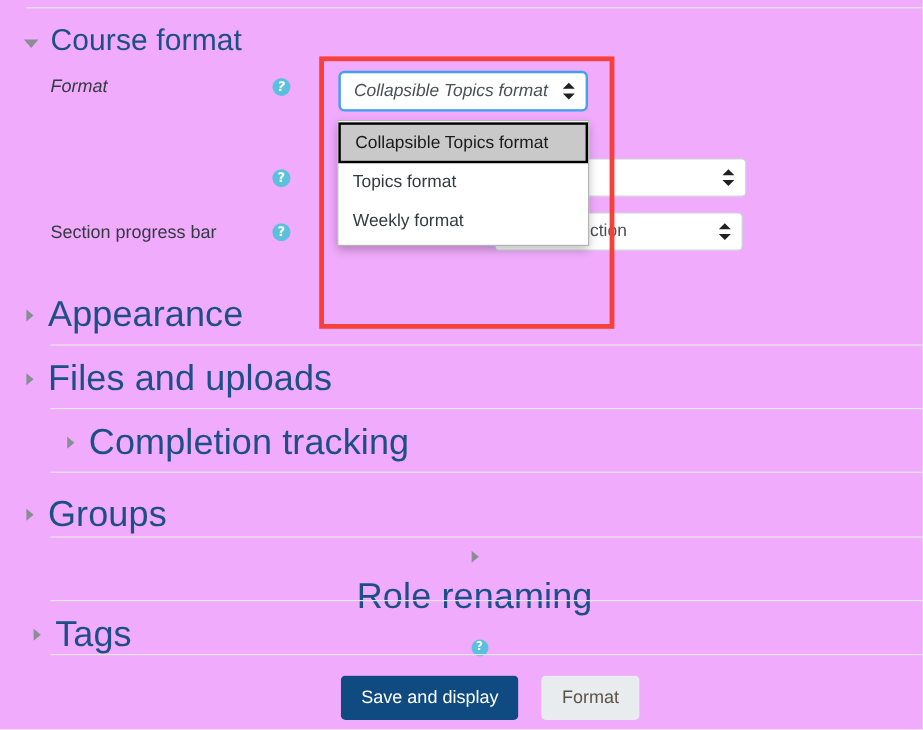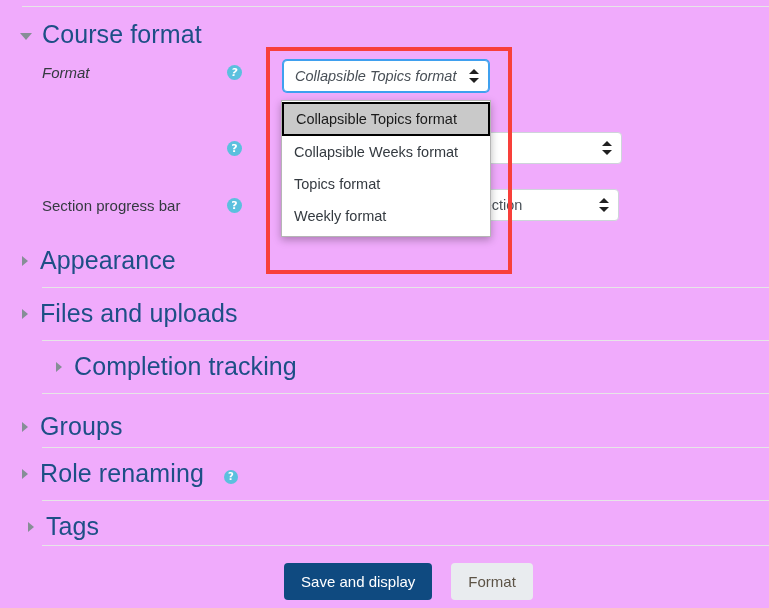--- a/index.html
+++ b/index.html
@@ -158,21 +158,21 @@
   }
 
   
   .section-head {
     position: absolute;
     left: 0; width: 769px;
     display: flex; align-items: center;
     gap: 12px;
     padding-left: 22px;
   }
-  .section-head .head-title { font-size: 25px; }
+  .section-head .head-title { font-size: 30px; }
   .section-rule {
     position: absolute;
     left: 42px; width: 727px; height: 1px;
     background: #e6e6e6;
   }
   .inline-help {
     width: 14px; height: 14px;
     border-radius: 50%;
     background: #5bc0de;
     color: #fff;
@@ -230,32 +230,31 @@
   </div>
 
   <div class="form-row" style="top:138px;">
     <span class="help-icon" style="left:227px; top:3px;">?</span>
     <div class="select-box" style="left:405px; top:-6px; width:217px;">
       <span class="select-text">ly invisible</span>
       <span class="select-arrows"></span>
     </div>
   </div>
 
-  <div class="form-row" style="top:195px;">
+  <div class="form-row" style="top:183px;">
     <span class="row-label">Section progress bar</span>
     <span class="help-icon" style="left:227px; top:3px;">?</span>
     <div class="select-box" style="left:412px; top:-6px; width:207px;">
       <span class="select-text">or each section</span>
       <span class="select-arrows"></span>
     </div>
   </div>
 
   <div class="dropdown-panel">
     <div class="dropdown-item selected">Collapsible Topics format</div>
-    <div class="dropdown-item">Collapsible Weeks format</div>
     <div class="dropdown-item">Topics format</div>
     <div class="dropdown-item">Weekly format</div>
   </div>
 
   <div class="red-box"></div>
 
   <div class="section-head" style="top:246px;">
     <span class="caret-right"></span>
     <span class="head-title">Appearance</span>
   </div>
@@ -272,21 +271,21 @@
     <span class="head-title">Completion tracking</span>
   </div>
   <div class="section-rule" style="top:393px;"></div>
 
   <div class="section-head" style="top:412px;">
     <span class="caret-right"></span>
     <span class="head-title">Groups</span>
   </div>
   <div class="section-rule" style="top:447px;"></div>
 
-  <div class="section-head" style="top:459px;">
+  <div class="section-head" style="top:459px;flex-direction:column;">
     <span class="caret-right"></span>
     <span class="head-title">Role renaming</span>
     <span class="inline-help">?</span>
   </div>
   <div class="section-rule" style="top:500px;"></div>
 
   <div class="section-head" style="top:512px;padding-left:28px;">
     <span class="caret-right"></span>
     <span class="head-title">Tags</span>
   </div>

